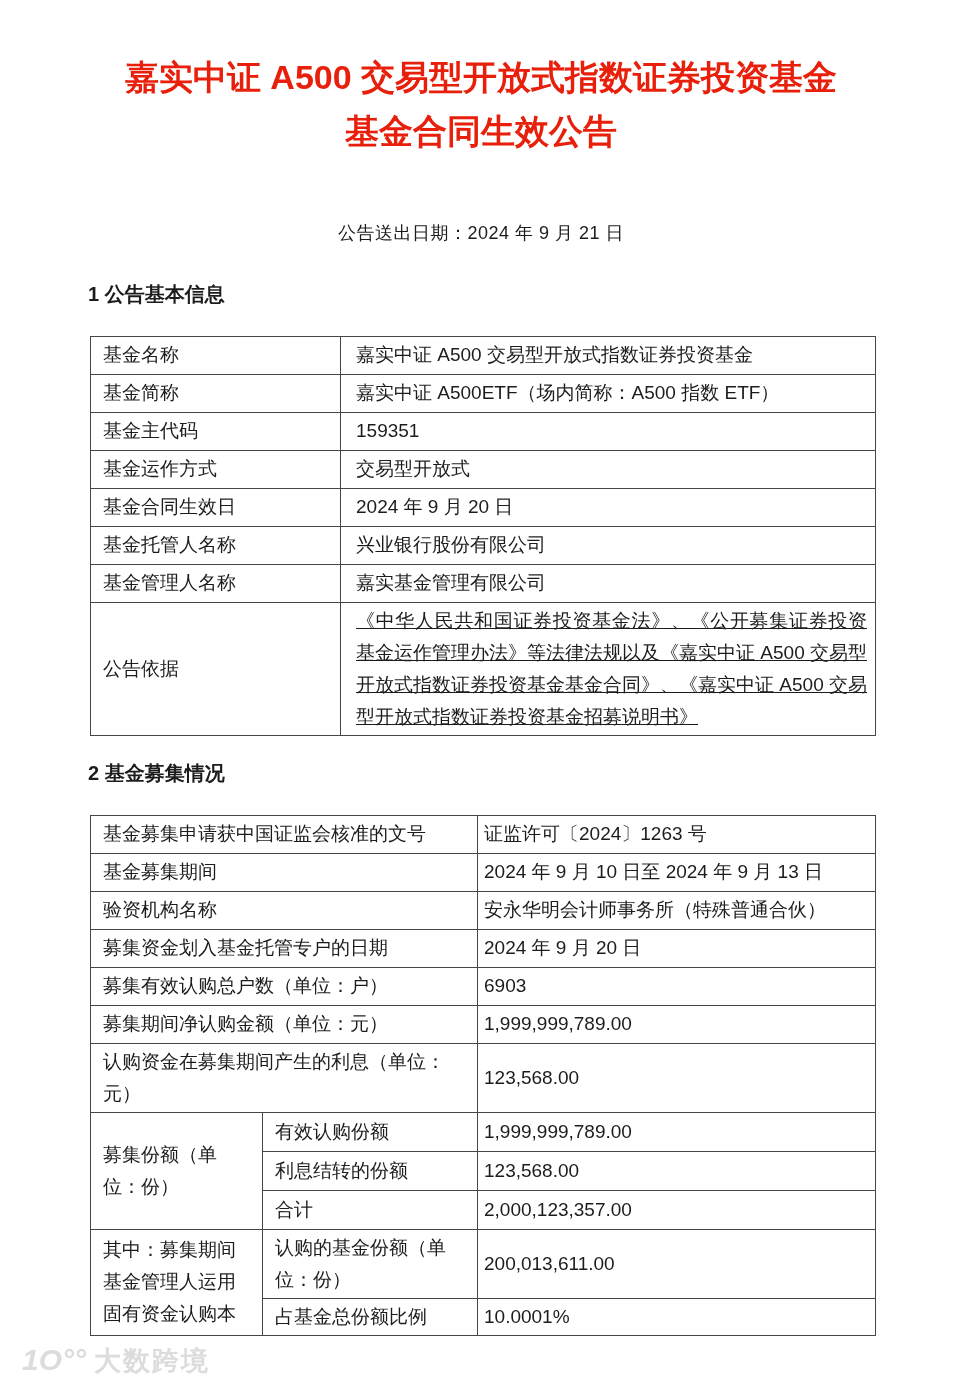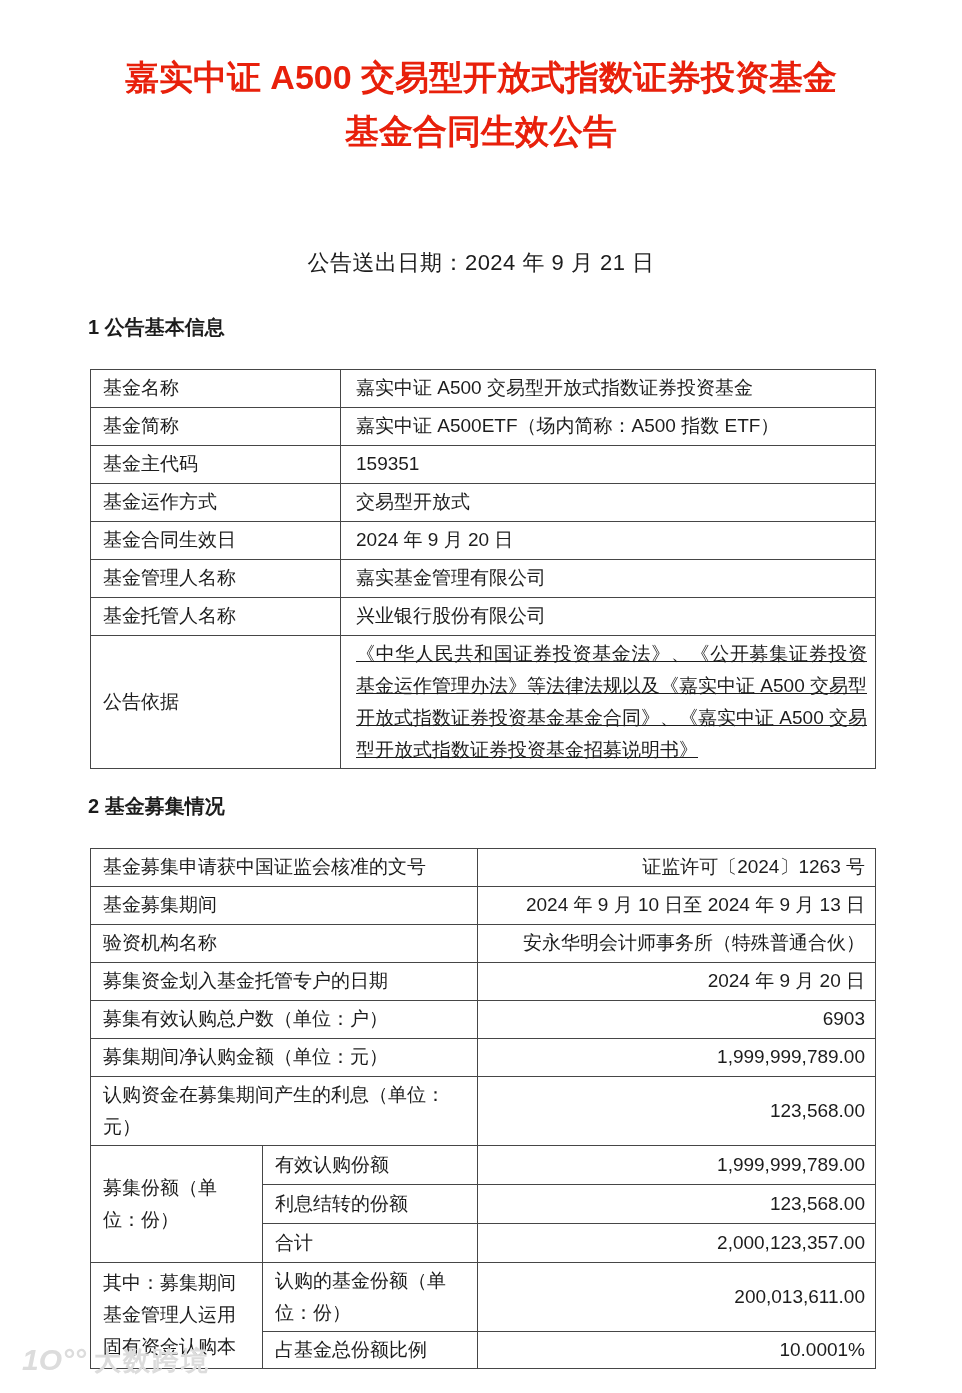--- a/index.html
+++ b/index.html
@@ -14,23 +14,23 @@
   .doc-title{
     margin:50px 40px 0 40px;
     text-align:center;
     font-size:34px;
     font-weight:bold;
     line-height:1.6;
     color:#e8200b;
     font-family:"Liberation Sans",sans-serif;
   }
   .date-line{
-    margin-top:89px;
+    margin-top:62px;
     text-align:center;
-    font-size:22px;
+    font-size:18px;
     letter-spacing:0.5px;
   }
   .sec-heading{
     margin:36px 0 0 88px;
     font-size:20px;
     font-weight:bold;
     font-family:"Liberation Sans",sans-serif;
   }
   .sec-heading.second{margin-top:24px;}
   table{
@@ -46,21 +46,21 @@
     padding:2px 8px 2px 12px;
     line-height:32px;
     overflow:hidden;
   }
   .t1 col.c-label{width:250px;}
   .t1 col.c-value{width:535px;}
   .t1 td.value{padding-left:15px;}
   .t2 col.c1{width:172px;}
   .t2 col.c2{width:215px;}
   .t2 col.c3{width:398px;}
-  .t2 td.val{text-align:right;padding-right:10px;padding-left:6px;}
+  .t2 td.val{text-align:left;padding-right:10px;padding-left:6px;}
   .r38{height:38px;} .r62{height:62px;} .r39{height:39px;}
   .r61{height:61px;} .r35{height:35px;} .r131{height:131px;}
   .justify{text-align:justify;text-decoration:underline;}
   .wrap-pre{white-space:pre-line;}
   .watermark{
     position:absolute;
     left:22px;
     bottom:14px;
     color:#dcdcdc;
     font-family:"Liberation Sans",sans-serif;
@@ -110,26 +110,26 @@
       </tr>
       <tr class="r38">
         <td class="label">基金运作方式</td>
         <td class="value">交易型开放式</td>
       </tr>
       <tr class="r38">
         <td class="label">基金合同生效日</td>
         <td class="value">2024 年 9 月 20 日</td>
       </tr>
       <tr class="r38">
+        <td class="label">基金托管人名称</td>
+        <td class="value">兴业银行股份有限公司</td>
+      </tr>
+      <tr class="r38">
         <td class="label">基金管理人名称</td>
         <td class="value">嘉实基金管理有限公司</td>
-      </tr>
-      <tr class="r38">
-        <td class="label">基金托管人名称</td>
-        <td class="value">兴业银行股份有限公司</td>
       </tr>
       <tr class="r131">
         <td class="label">公告依据</td>
         <td class="value justify">《中华人民共和国证券投资基金法》、《公开募集证券投资基金运作管理办法》等法律法规以及《嘉实中证 A500 交易型开放式指数证券投资基金基金合同》、《嘉实中证 A500 交易型开放式指数证券投资基金招募说明书》</td>
       </tr>
     </tbody>
   </table>
 
   <div class="sec-heading second">2 基金募集情况</div>
 

